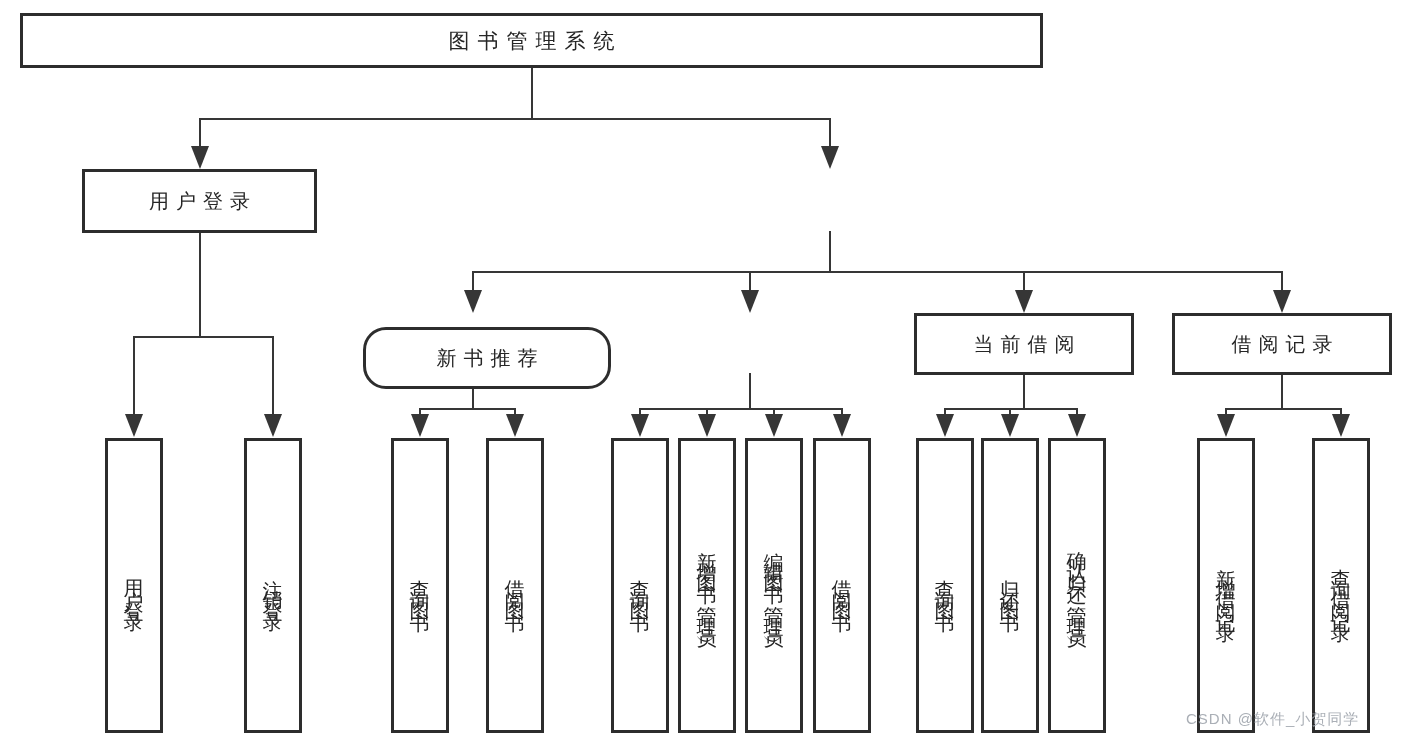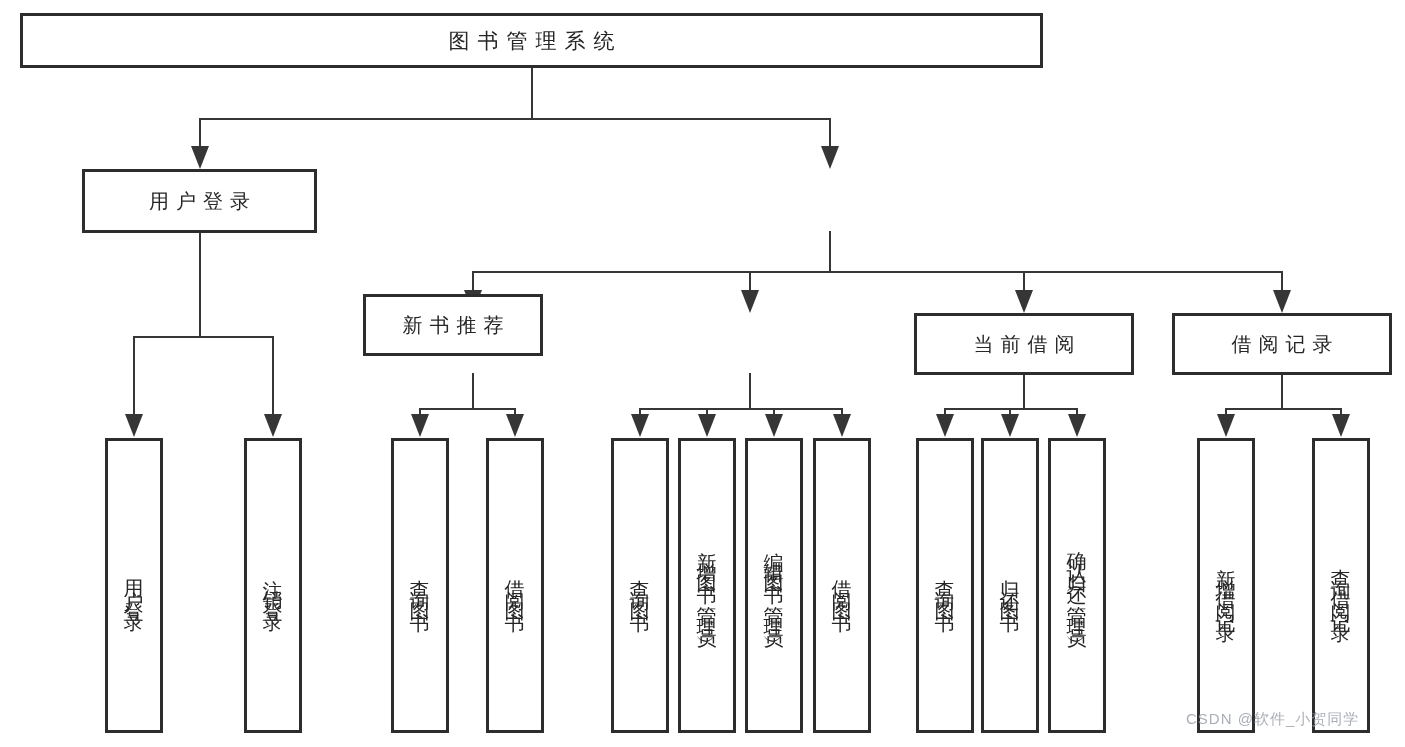--- a/index.html
+++ b/index.html
@@ -123,21 +123,21 @@
   <div class="ar" style="left:1332px;top:414px;"></div>
 
   <div class="hnode root" style="left:20px;top:13px;width:1023px;height:55px;">
     <span>图书管理系统</span>
   </div>
 
   <div class="hnode" style="left:82px;top:169px;width:235px;height:64px;">
     <span>用户登录</span>
   </div>
 
-  <div class="hnode" style="left:363px;top:294px;width:180px;height:62px;">
+  <div class="hnode" style="left:363px;top:327px;width:248px;height:62px;border-radius:23px;">
     <span>新书推荐</span>
   </div>
   <div class="hnode" style="left:914px;top:313px;width:220px;height:62px;">
     <span>当前借阅</span>
   </div>
   <div class="hnode" style="left:1172px;top:313px;width:220px;height:62px;">
     <span>借阅记录</span>
   </div>
 
   <div class="leaf" style="left:105px;">

